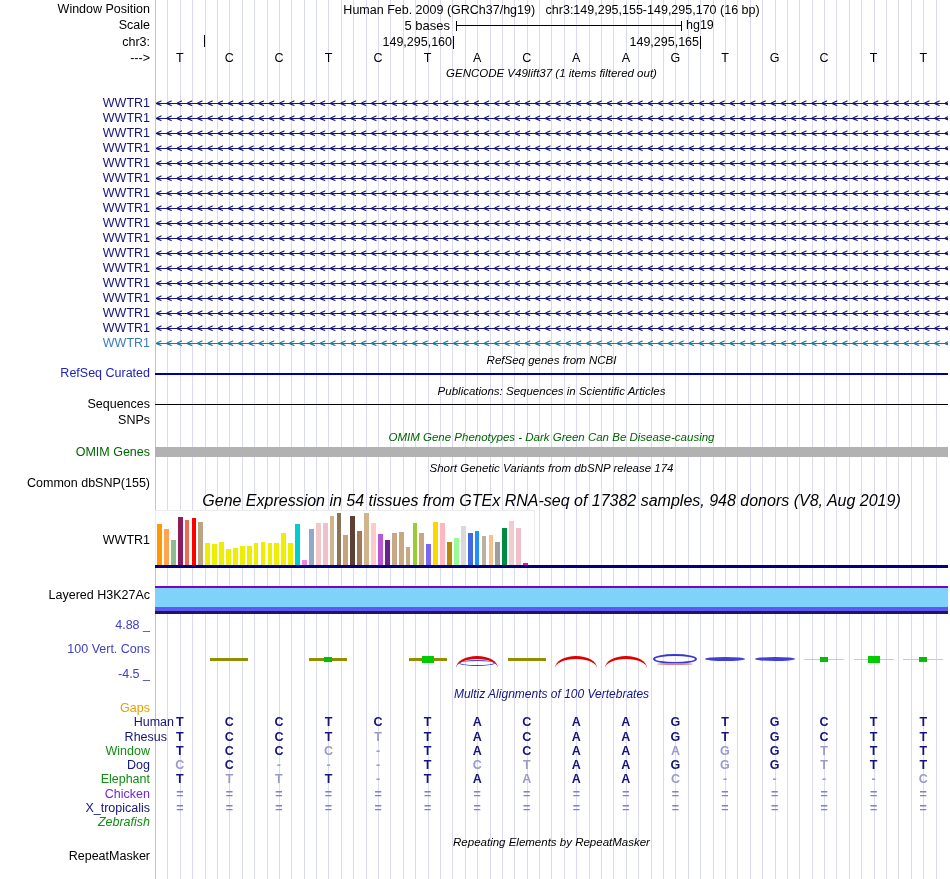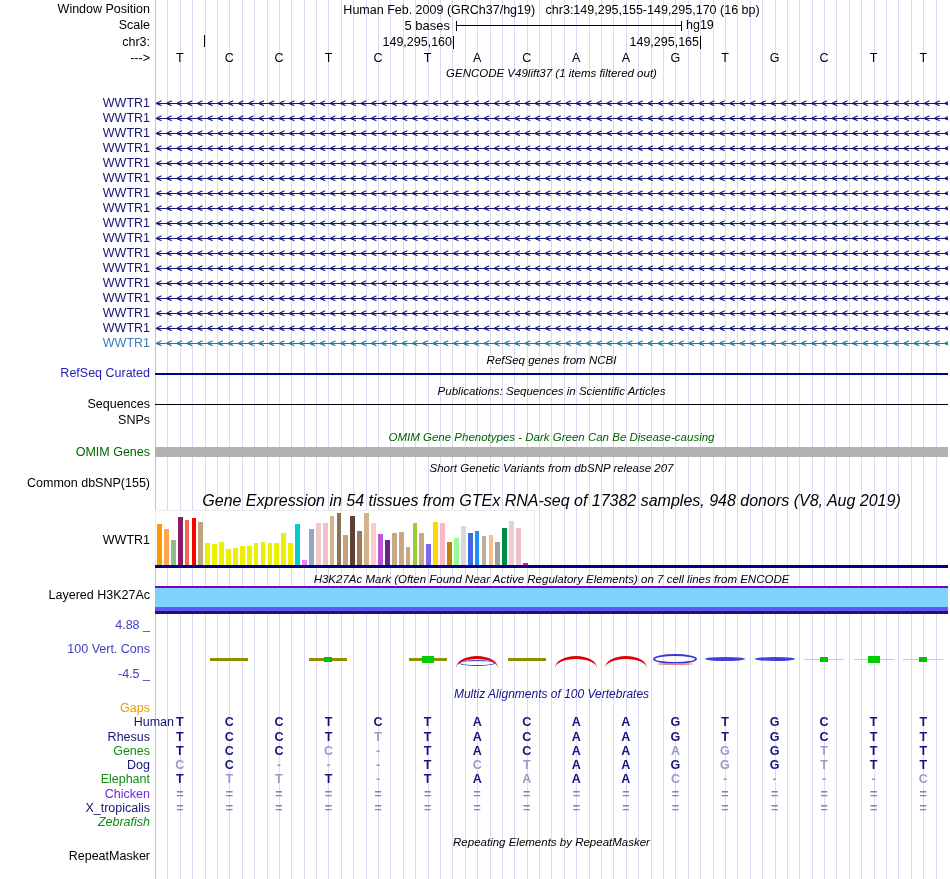--- a/index.html
+++ b/index.html
@@ -190,21 +190,21 @@
   <div class="ttl" style="top:385px">Publications: Sequences in Scientific Articles</div>
   <div class="lab" style="top:398px">Sequences</div>
   <div class="hline" style="top:404px;height:1px;background:#000"></div>
 
   <div class="lab" style="top:414px">SNPs</div>
 
   <div class="ttl" style="top:431px;color:#006400">OMIM Gene Phenotypes - Dark Green Can Be Disease-causing</div>
   <div class="lab" style="top:446px;color:#006400">OMIM Genes</div>
   <div class="hline" style="top:447px;height:10px;background:#B2B2B2"></div>
 
-  <div class="ttl" style="top:462px">Short Genetic Variants from dbSNP release 207</div>
+  <div class="ttl" style="top:462px">Short Genetic Variants from dbSNP release 174</div>
   <div class="lab" style="top:477px">Common dbSNP(155)</div>
 
   <div class="ttl" style="top:494px;font-size:16px">Gene Expression in 54 tissues from GTEx RNA-seq of 17382 samples, 948 donors (V8, Aug 2019)</div>
   <div class="lab" style="top:534px">WWTR1</div>
   <div id="gtex-box"></div>
   <div id="gtex-bars">
       <div class="gbar" style="height: 41px; background: rgb(255, 153, 0);"></div>
       <div class="gbar" style="height: 36px; background: rgb(255, 165, 79);"></div>
       <div class="gbar" style="height: 25px; background: rgb(143, 188, 143);"></div>
       <div class="gbar" style="height: 48px; background: rgb(139, 28, 98);"></div>
@@ -254,21 +254,20 @@
       <div class="gbar" style="height: 29px; background: rgb(189, 176, 160);"></div>
       <div class="gbar" style="height: 30px; background: rgb(245, 192, 137);"></div>
       <div class="gbar" style="height: 23px; background: rgb(158, 158, 158);"></div>
       <div class="gbar" style="height: 37px; background: rgb(0, 139, 69);"></div>
       <div class="gbar" style="height: 44px; background: rgb(240, 204, 204);"></div>
       <div class="gbar" style="height: 37px; background: rgb(239, 192, 203);"></div>
       <div class="gbar" style="height: 2px; background: rgb(255, 0, 187);"></div>
     </div>
   <div class="hline" style="top:565px;height:3px;background:#000080"></div>
 
-  <div class="ttl" style="top:573px">H3K27Ac Mark (Often Found Near Active Regulatory Elements) on 7 cell lines from ENCODE</div>
   <div class="lab" style="top:589px">Layered H3K27Ac</div>
   <div class="hline" style="top:586px;height:2px;background:#7A00CC"></div>
   <div class="hline" style="top:588px;height:19px;background:#7FD2FA"></div>
   <div class="hline" style="top:607px;height:4px;background:#5A5AF5"></div>
   <div class="hline" style="top:611px;height:3px;background:#2A1060"></div>
 
   <div class="lab" style="top:619px;color:#4040C0">4.88 _</div>
   <div class="lab" style="top:643px;color:#4040C0">100 Vert. Cons</div>
   <div id="phylop-marks">
       <div class="pcol"></div>
@@ -361,42 +360,42 @@
           <div class="mcell c-dark">A</div>
           <div class="mcell c-dark">G</div>
           <div class="mcell c-dark">T</div>
           <div class="mcell c-dark">G</div>
           <div class="mcell c-dark">C</div>
           <div class="mcell c-dark">T</div>
           <div class="mcell c-dark">T</div>
         </div>
       </div>
       <div class="mrow">
-        <div class="mlab" style="color: rgb(20, 20, 122);">Rhesus</div>
+        <div class="mlab" style="color: rgb(20, 20, 122); margin-left: 17px;">Rhesus</div>
         <div class="mcells">
           <div class="mcell c-dark">T</div>
           <div class="mcell c-dark">C</div>
           <div class="mcell c-dark">C</div>
           <div class="mcell c-dark">T</div>
           <div class="mcell c-faded">T</div>
           <div class="mcell c-dark">T</div>
           <div class="mcell c-dark">A</div>
           <div class="mcell c-dark">C</div>
           <div class="mcell c-dark">A</div>
           <div class="mcell c-dark">A</div>
           <div class="mcell c-dark">G</div>
           <div class="mcell c-dark">T</div>
           <div class="mcell c-dark">G</div>
           <div class="mcell c-dark">C</div>
           <div class="mcell c-dark">T</div>
           <div class="mcell c-dark">T</div>
         </div>
       </div>
       <div class="mrow">
-        <div class="mlab" style="color: rgb(17, 140, 17);">Genes</div>
+        <div class="mlab" style="color: rgb(17, 140, 17);">Window</div>
         <div class="mcells">
           <div class="mcell c-dark">T</div>
           <div class="mcell c-dark">C</div>
           <div class="mcell c-dark">C</div>
           <div class="mcell c-faded">C</div>
           <div class="mcell c-faded">-</div>
           <div class="mcell c-dark">T</div>
           <div class="mcell c-dark">A</div>
           <div class="mcell c-dark">C</div>
           <div class="mcell c-dark">A</div>

